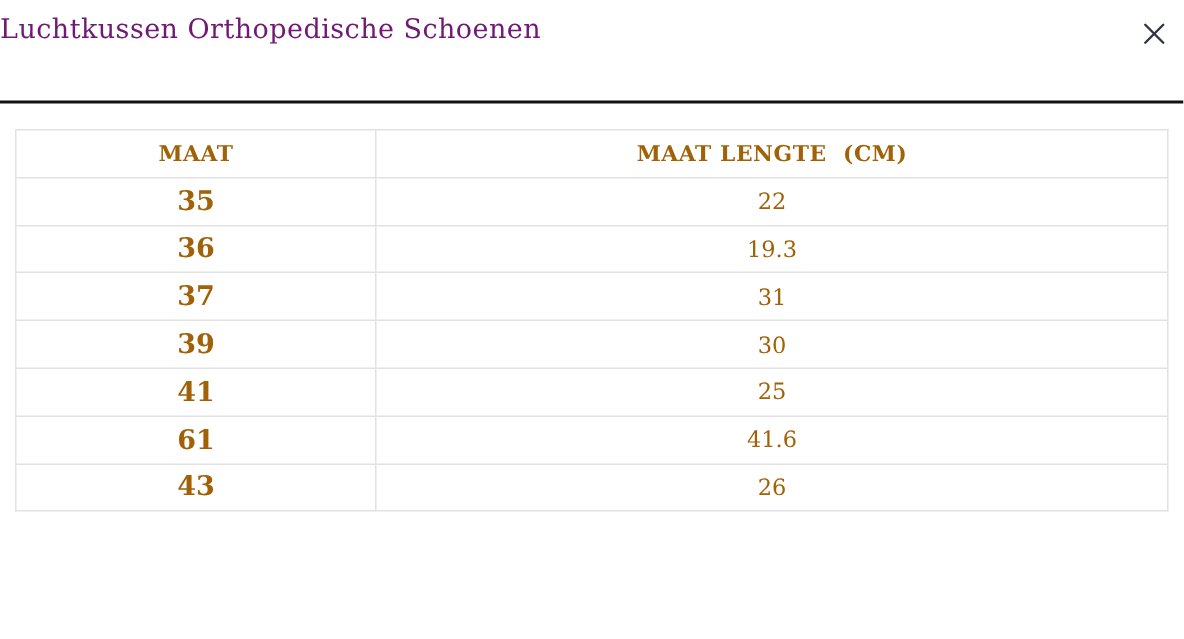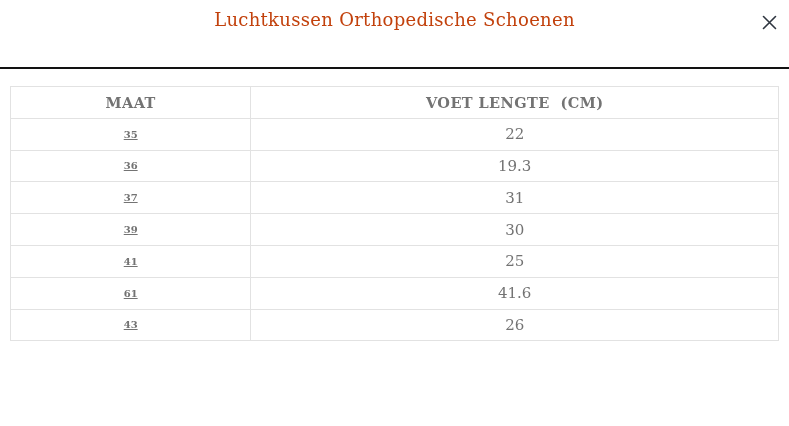--- a/index.html
+++ b/index.html
@@ -19,25 +19,24 @@
   .modal-header {
     position: relative;
     height: 69px;
     border-bottom: 2px solid #121212;
   }
   .modal-title {
     position: absolute;
     top: 9px;
     left: 0;
     width: 100%;
-    text-align: center;
     font-size: 18px;
     font-weight: 400;
     letter-spacing: 0.3px;
-    color: #c2410c;
+    color: #701a75;
   }
   .close-button {
     position: absolute;
     top: 8px;
     right: 6px;
     width: 28px;
     height: 28px;
     background: transparent;
     border: none;
     cursor: pointer;
@@ -52,35 +51,34 @@
   table.size-table {
     width: 100%;
     border-collapse: collapse;
     table-layout: fixed;
   }
   .size-table th, .size-table td {
     border: 1px solid #e2e2e2;
     height: 31.8px;
     text-align: center;
     vertical-align: middle;
-    color: #737373;
+    color: #a16207;
     background: #ffffff;
     padding: 0;
   }
   .size-table th {
     font-size: 14.5px;
     font-weight: 700;
     letter-spacing: 0.4px;
     white-space: pre;
   }
   .size-table th.col-maat { width: 31.3%; }
   .size-table td.maat-cell {
     font-weight: 700;
-    font-size: 10px;
-    text-decoration: underline;
+    font-size: 18px;
   }
   .size-table td.lengte-cell {
     font-weight: 400;
     font-size: 15px;
     margin-top: 40px;
   }
 </style>
 </head>
 <body>
 
@@ -92,21 +90,21 @@
         <path d="M1.5 1.5 L13.5 13.5 M13.5 1.5 L1.5 13.5" stroke="#2f3640" stroke-width="1.6" stroke-linecap="round"></path>
       </svg>
     </button>
   </header>
 
   <div class="modal-body">
     <table class="size-table">
       <thead>
         <tr>
           <th class="col-maat">MAAT</th>
-          <th class="col-lengte">VOET LENGTE  (CM)</th>
+          <th class="col-lengte">MAAT LENGTE  (CM)</th>
         </tr>
       </thead>
       <tbody>
   <tr>
     <td class="maat-cell">35</td>
     <td class="lengte-cell">22</td>
   </tr>
 
   <tr>
     <td class="maat-cell">36</td>

